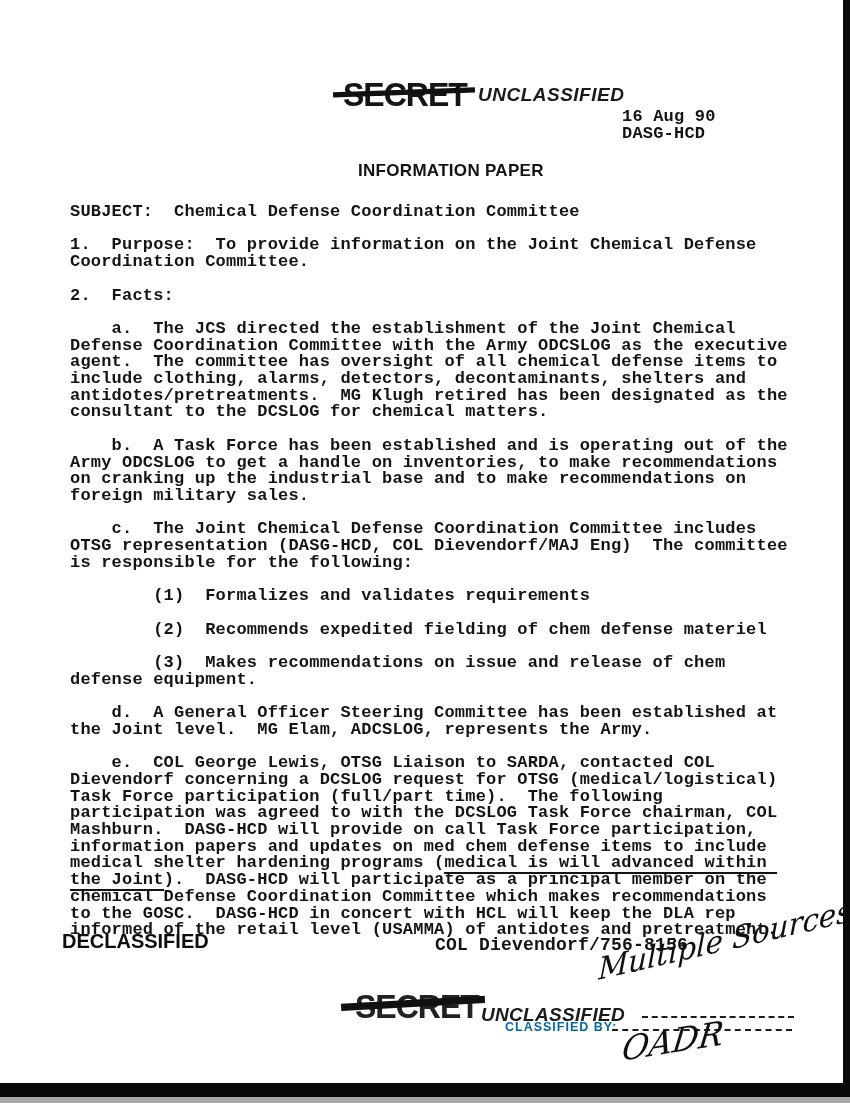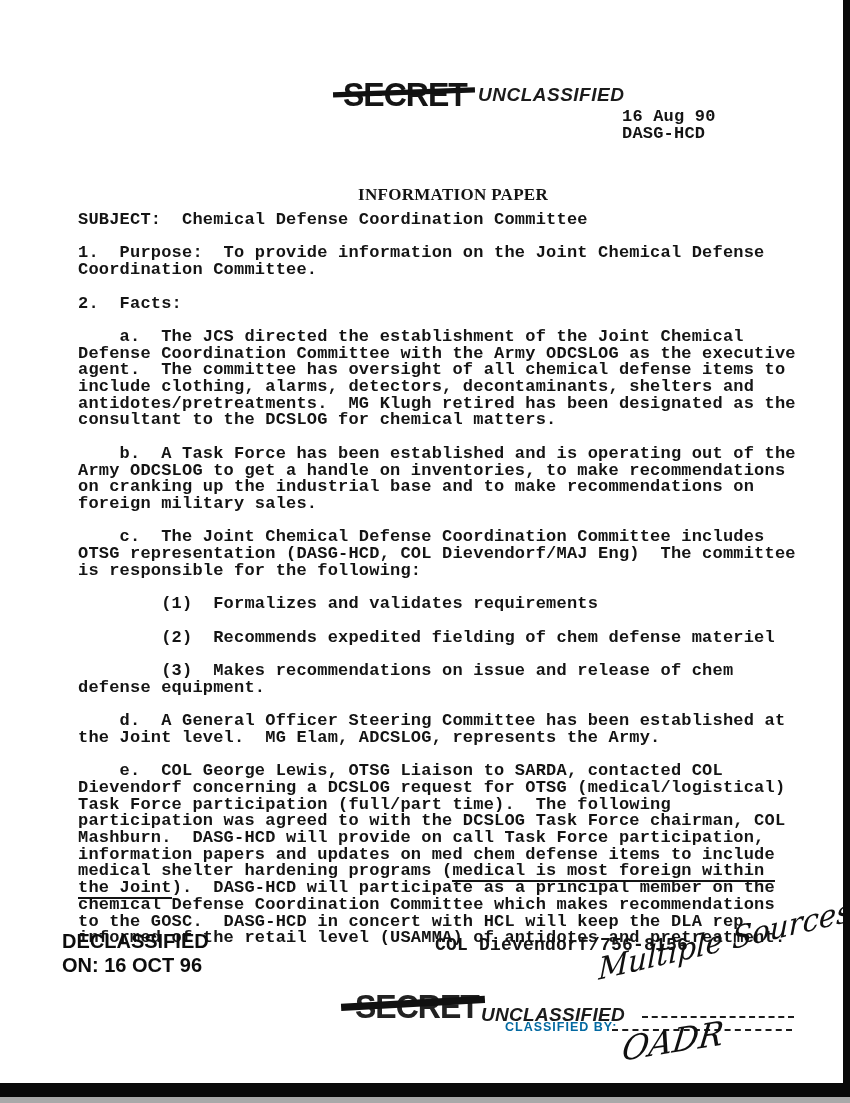--- a/index.html
+++ b/index.html
@@ -1,41 +1,41 @@
 <!DOCTYPE html>
 <html><head>
 <meta charset="utf-8">
 <style>
   html,body{margin:0;padding:0;background:#e8e8e8;}
   #page{position:relative;width:850px;height:1103px;background:#ffffff;overflow:hidden;
         font-family:"Liberation Mono",monospace;color:#141414;}
 
   
-  pre.body{position:absolute;left:62px;top:196px;margin:16px;
+  pre.body{position:absolute;left:62px;top:196px;margin:8px;
            font-family:"Liberation Mono","DejaVu Sans Mono",monospace;
            font-weight:bold;font-size:17px;line-height:16.7px;letter-spacing:0.2px;
            white-space:pre;color:#141414;}
   pre.body span{font:inherit;}
   .uline{border-bottom:2px solid #141414;}
 
   
   .stamp-secret{position:absolute;font-family:"Liberation Sans",sans-serif;
                 font-weight:bold;font-size:32px;letter-spacing:-1px;color:#151515;
                 transform:scaleY(1.05);}
   .strike{position:absolute;background:#111;}
   .unclass{position:absolute;font-family:"Liberation Sans",sans-serif;
            font-weight:bold;color:#1b1b1b;font-style:italic;}
 
   .dateblock{position:absolute;left:622px;top:108px;
              font-family:Liberation Mono, monospace;
              font-weight:bold;font-size:17px;line-height:17px;letter-spacing:0.2px;}
 
   .paper-title{position:absolute;left:358px;top:161px;
-               font-family:Liberation Serif, serif;
-               font-weight:bold;font-size:17px;letter-spacing:0.3px;margin-top:24px;}
+               font-family:Liberation Sans, sans-serif;
+               font-weight:bold;font-size:17px;letter-spacing:0.3px;}
 
   
   .declass{position:absolute;left:62px;top:929px;
            font-family:"Liberation Sans",sans-serif;font-weight:bold;
            font-size:20px;line-height:24px;color:#0d0d0d;}
 
   .contact{position:absolute;left:435px;top:935px;
            font-family:"Liberation Mono","DejaVu Sans Mono",monospace;
            font-weight:bold;font-size:18px;letter-spacing:0.2px;}
 
@@ -106,29 +106,28 @@
 
     d.  A General Officer Steering Committee has been established at
 the Joint level.  MG Elam, ADCSLOG, represents the Army.
 
     e.  COL George Lewis, OTSG Liaison to SARDA, contacted COL
 Dievendorf concerning a DCSLOG request for OTSG (medical/logistical)
 Task Force participation (full/part time).  The following
 participation was agreed to with the DCSLOG Task Force chairman, COL
 Mashburn.  DASG-HCD will provide on call Task Force participation,
 information papers and updates on med chem defense items to include
-medical shelter hardening programs (</span><span class="uline">medical is most foreign within </span><span>
+medical shelter hardening programs (</span><span class="uline">medical is will advanced within </span><span>
 </span><span class="uline">the Joint</span><span>).  DASG-HCD will participate as a principal member on the
 chemical Defense Coordination Committee which makes recommendations
 to the GOSC.  DASG-HCD in concert with HCL will keep the DLA rep
 informed of the retail level (USAMMA) of antidotes and pretreatment.</span></pre>
 
   <div class="declass">
     <div>DECLASSIFIED</div>
-    <div>ON: 16 OCT 96</div>
   </div>
 
   <div class="contact">COL Dievendorf/756-8156</div>
 
   <div class="stamp-secret" style="left:355px;top:988px;color:#222;">
     <span>SECRET</span>
     <div class="strike" style="left:-14px;right:-6px;top:12px;height:7px;transform:rotate(-3deg);"></div>
   </div>
   <div class="unclass" style="left:481px;top:1004px;font-size:19px;letter-spacing:0.3px;">UNCLASSIFIED</div>
   <div class="classified-by">CLASSIFIED BY:</div>

